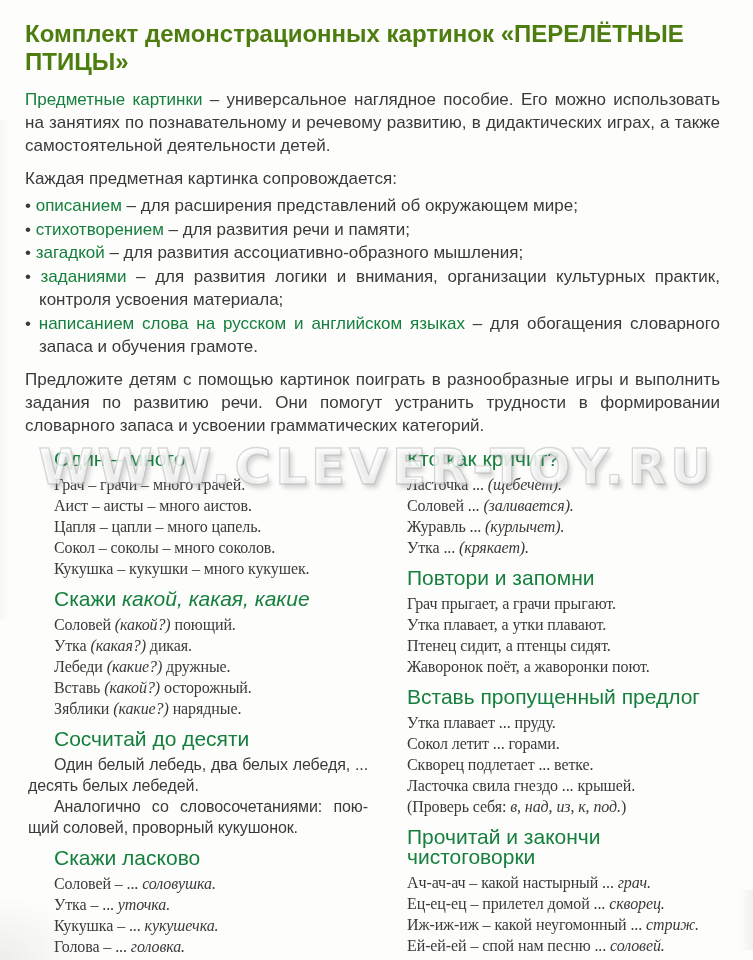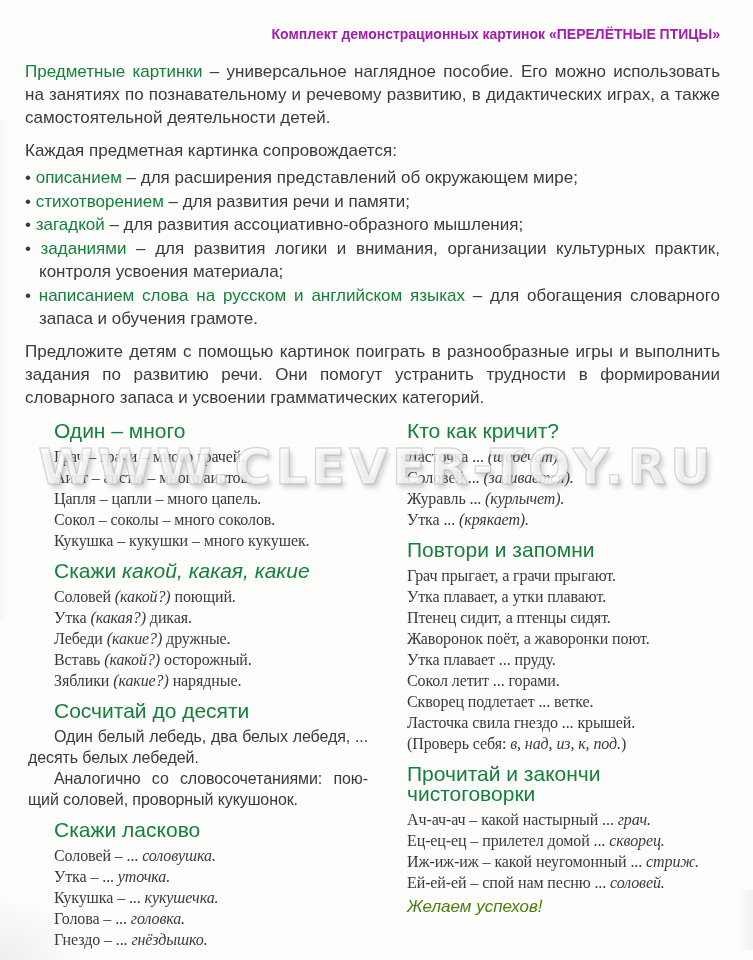--- a/index.html
+++ b/index.html
@@ -10,24 +10,24 @@
     color:#3a3a3a;
     position:relative;overflow:hidden;
   }
   .page{
     position:absolute;inset:0;
     padding:0 33px 0 25px;
     box-sizing:border-box;
   }
   .title{
     margin:20px 0 0 0;
-    text-align:right;
-    font-size:14px;line-height:28px;
+    text-align:left;
+    font-size:24px;line-height:28px;
     font-weight:bold;
-    color:#a21caf;
+    color:#4d7c0f;
     letter-spacing:0px;
   }
   .lead{
     margin:12px 0 0 0;
     font-size:17px;line-height:23px;
     text-align:justify;
   }
   .b{font-weight:normal;color:#15803d;}
   .i{font-style:italic;}
   .bullets-intro{
@@ -182,20 +182,21 @@
             <p class="sec-line"><span>Утка ... </span><span class="i">(крякает).</span></p>
           </div>
           <div class="sec">
             <h3 class="sec-h"><span class="b ">Повтори и запомни</span></h3>
             <p class="sec-line"><span>Грач прыгает, а грачи прыгают.</span></p>
             <p class="sec-line"><span>Утка плавает, а утки плавают.</span></p>
             <p class="sec-line"><span>Птенец сидит, а птенцы сидят.</span></p>
             <p class="sec-line"><span>Жаворонок поёт, а жаворонки поют.</span></p>
           </div>
           <div class="sec">
+            <h3 class="sec-h"><span class="b ">Вставь пропущенный предлог</span></h3>
             <p class="sec-line"><span>Утка плавает ... пруду.</span></p>
             <p class="sec-line"><span>Сокол летит ... горами.</span></p>
             <p class="sec-line"><span>Скворец подлетает ... ветке.</span></p>
             <p class="sec-line"><span>Ласточка свила гнездо ... крышей.</span></p>
             <p class="sec-line"><span>(Проверь себя: </span><span class="i">в, над, из, к, под.</span><span>)</span></p>
           </div>
           <div class="sec">
             <h3 class="sec-h"><span class="b ">Прочитай и закончи чистоговорки</span></h3>
             <p class="sec-line"><span>Ач-ач-ач – какой настырный ... </span><span class="i">грач.</span></p>
             <p class="sec-line"><span>Ец-ец-ец – прилетел домой ... </span><span class="i">скворец.</span></p>

